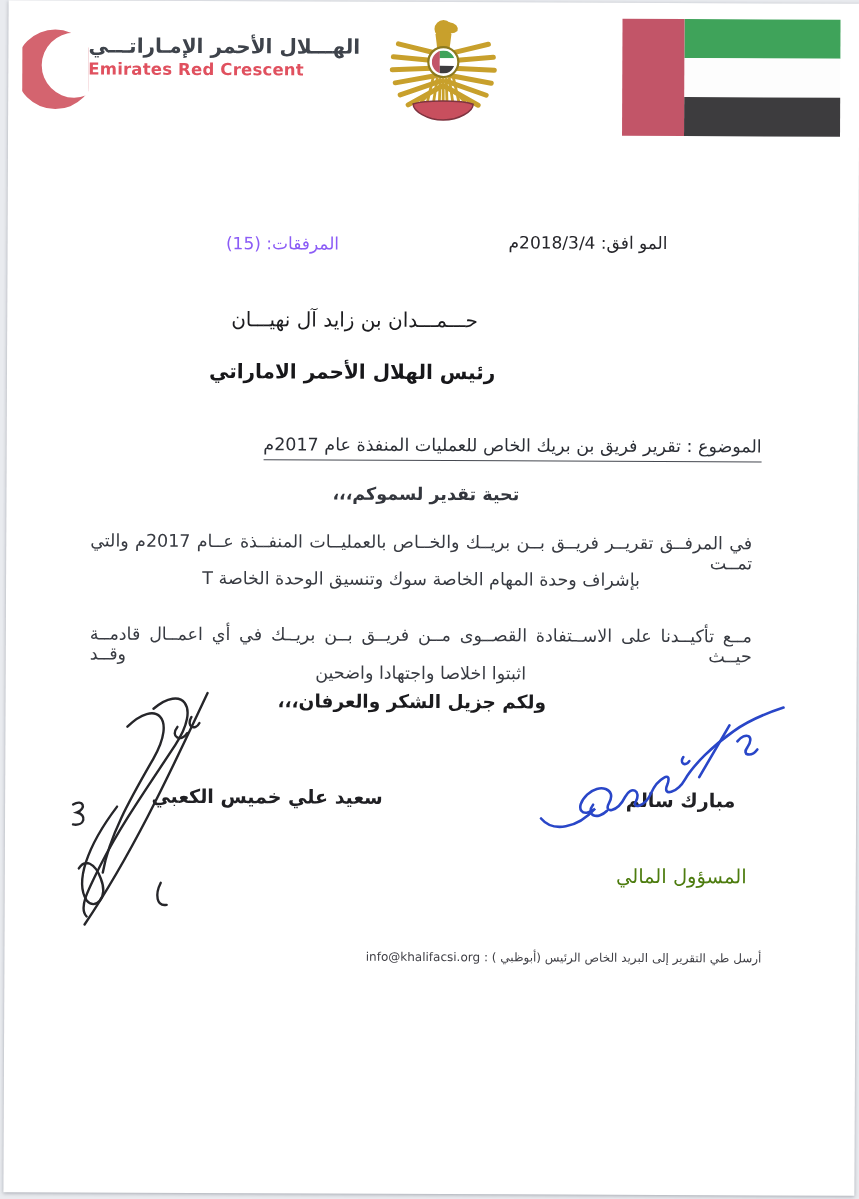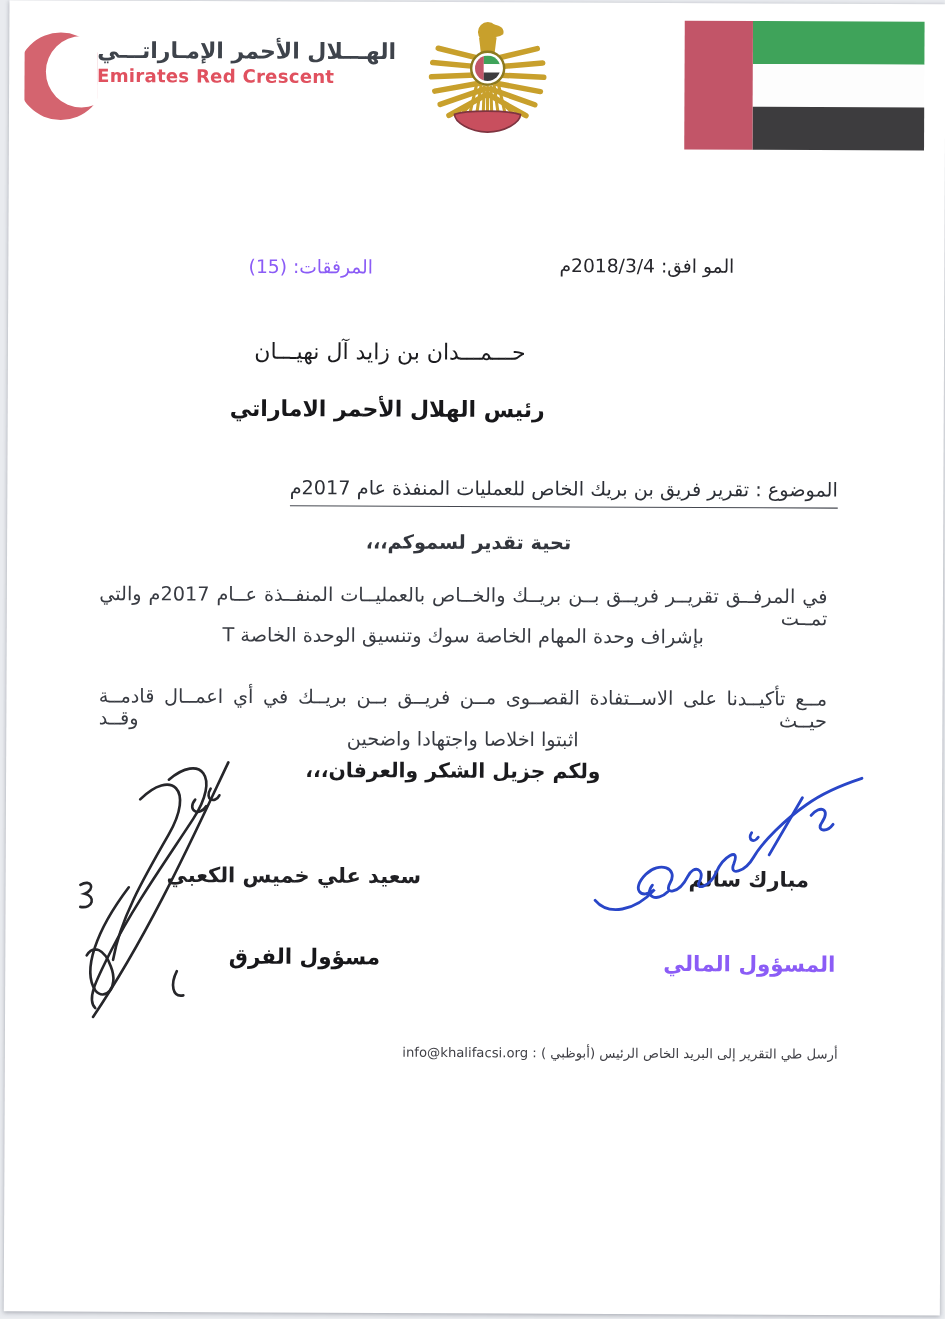--- a/index.html
+++ b/index.html
@@ -45,21 +45,21 @@
   .bodyline{left:84px;width:662px;font-size:17.5px;color:#383b42;direction:rtl;}
   .jst{text-align:justify;text-align-last:justify;}
   .ctr{text-align:center;}
   .p1l1{top:530px;}
   .p1l2{top:567px;}
   .p2l1{top:623px;}
   .p2l2{top:661px;}
   .closing{left:272px;top:689px;font-size:18.5px;font-weight:bold;color:#1b1b1e;}
   
   .sig-name-r{left:588px;top:786px;width:175px;text-align:center;font-size:19px;font-weight:bold;color:#202024;}
-  .sig-title-r{left:584px;top:862px;width:185px;text-align:center;font-size:19.5px;font-weight:bold;color:#8b5cf6;}
+  .sig-title-r{left:584px;top:862px;width:185px;text-align:center;font-size:19.5px;font-weight:normal;color:#4d7c0f;}
   .sig-name-l{left:122px;top:784px;width:280px;text-align:center;font-size:19px;font-weight:bold;color:#202024;}
   .sig-title-l{left:182px;top:857px;width:180px;text-align:center;font-size:19.5px;font-weight:bold;color:#17171a;}
   .ink-blue{left:528px;top:694px;}
   .ink-black{left:52px;top:686px;}
   
   .footer-note{right:94px;top:948px;width:400px;font-size:12px;color:#3f3f45;text-align:right;}
 </style>
 </head>
 <body>
 
@@ -154,21 +154,20 @@
     <g stroke="#2946c8" stroke-width="2.6" fill="none" stroke-linecap="round">
       <path d="M8,122 C20,136 44,132 62,112 C50,122 40,112 54,98 C66,86 84,92 76,106 C70,117 84,116 92,100 C98,88 108,94 103,104 C98,113 112,110 118,96 C124,82 140,72 134,88 C129,100 144,96 152,82 C160,68 180,48 200,34 C215,23 232,16 250,10"></path>
       <path d="M60,108 C52,118 64,124 74,114"></path>
       <path d="M196,28 L166,80"></path>
       <path d="M204,44 C212,34 222,38 214,50 C208,58 218,60 224,52"></path>
       <path d="M150,60 C146,66 152,70 156,64"></path>
     </g>
   </svg>
 
   <div class="abs sig-name-l ar">سعيد علي خميس الكعبي</div>
-  <div class="abs sig-title-l ar">مسؤول الفرق</div>
   <svg class="abs ink-black" width="200" height="245" viewBox="0 0 200 245">
     <g stroke="#26262a" stroke-width="2.4" fill="none" stroke-linecap="round">
       <path d="M96,22 C124,-2 144,18 118,58 C92,98 64,138 44,178 C30,206 22,222 30,230"></path>
       <path d="M70,40 C98,12 120,30 96,72 C72,114 52,150 46,186"></path>
       <path d="M150,6 C120,70 80,160 28,238"></path>
       <path d="M60,120 C30,160 18,196 30,214 C38,224 52,212 44,192 C38,176 28,172 22,182"></path>
       <path d="M16,118 C26,112 30,122 20,126 C30,128 28,140 16,138"></path>
       <path d="M104,196 C98,208 100,220 110,218"></path>
       <path d="M120,40 C112,50 124,56 130,46"></path>
       <path d="M134,30 C128,40 138,44 142,36"></path>

